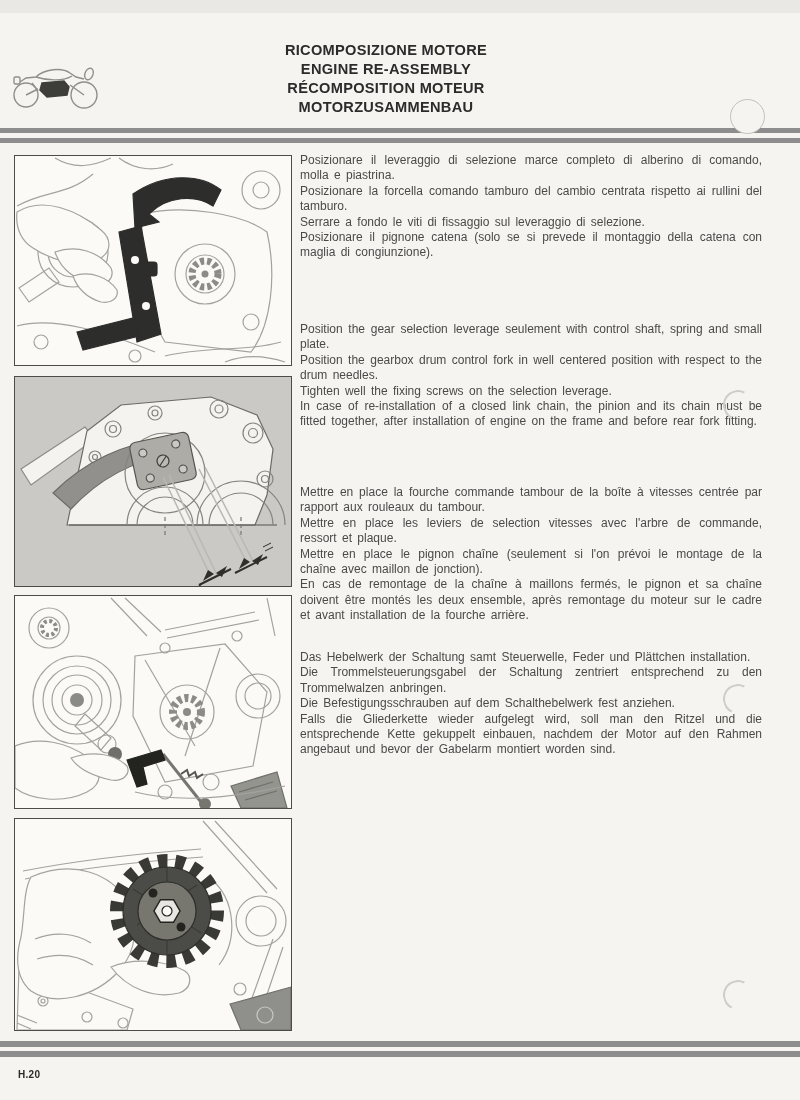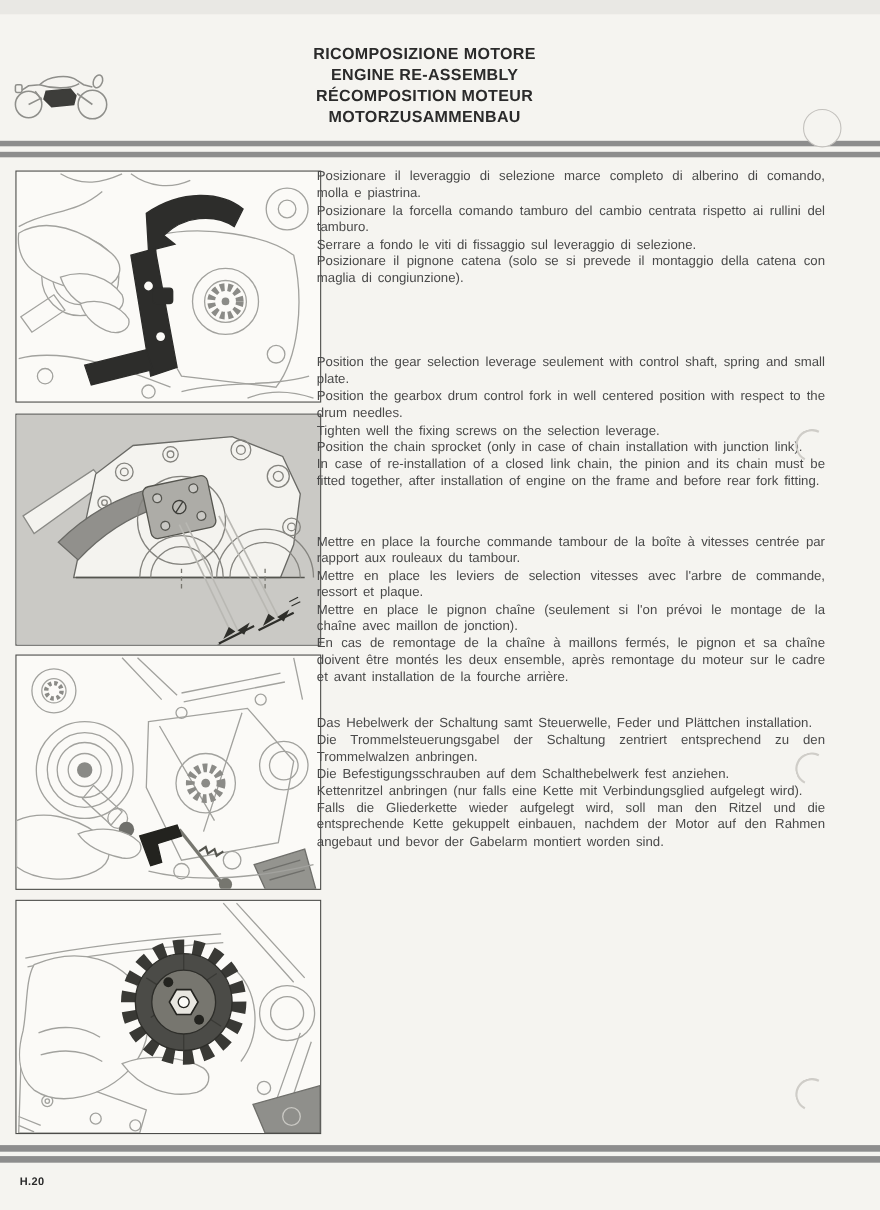--- a/index.html
+++ b/index.html
@@ -28,21 +28,21 @@
     transform:rotate(-18deg);}
   .punch-2{left:723px;top:377px}.punch-3{left:723px;top:671px}.punch-4{left:723px;top:967px}
   
   .fig{position:absolute;left:14px;width:278px;background:#fbfaf7;border:1px solid #4c4c49;box-sizing:border-box;}
   .fig svg{display:block;width:100%;height:100%;}
   .fig1{top:142px;height:211px}
   .fig2{top:363px;height:211px}
   .fig3{top:582px;height:214px}
   .fig4{top:805px;height:213px}
   
-  .lang{position:absolute;left:288px;width:462px;color:var(--text,#4a4a4a);
+  .lang{position:absolute;left:300px;width:462px;color:var(--text,#4a4a4a);
     font-size:12px;line-height:15.4px;text-align:justify;word-spacing:2px;}
   .lang p{margin:0;}
   .lang-it{top:140px}.lang-en{top:309px}.lang-fr{top:472px}.lang-de{top:637px}
   
   .page-number{position:absolute;left:18px;top:1056px;font-weight:bold;font-size:10px;
     color:#2b2b2b;letter-spacing:.3px;}
 </style>
 </head>
 <body>
 
@@ -231,36 +231,34 @@
     <p>Posizionare il leveraggio di selezione marce completo di alberino di comando, molla e piastrina.</p>
     <p>Posizionare la forcella comando tamburo del cambio centrata rispetto ai rullini del tamburo.</p>
     <p>Serrare a fondo le viti di fissaggio sul leveraggio di selezione.</p>
     <p>Posizionare il pignone catena (solo se si prevede il montaggio della catena con maglia di congiunzione).</p>
   </section>
 
   <section class="lang lang-en">
     <p>Position the gear selection leverage seulement with control shaft, spring and small plate.</p>
     <p>Position the gearbox drum control fork in well centered position with respect to the drum needles.</p>
     <p>Tighten well the fixing screws on the selection leverage.</p>
-    <p>Position the chain sprocket (only in case of chain installation with junction link).</p>
     <p>In case of re-installation of a closed link chain, the pinion and its chain must be fitted together, after installation of engine on the frame and before rear fork fitting.</p>
   </section>
 
   <section class="lang lang-fr">
     <p>Mettre en place la fourche commande tambour de la boîte à vitesses centrée par rapport aux rouleaux du tambour.</p>
     <p>Mettre en place les leviers de selection vitesses avec l'arbre de commande, ressort et plaque.</p>
     <p>Mettre en place le pignon chaîne (seulement si l'on prévoi le montage de la chaîne avec maillon de jonction).</p>
     <p>En cas de remontage de la chaîne à maillons fermés, le pignon et sa chaîne doivent être montés les deux ensemble, après remontage du moteur sur le cadre et avant installation de la fourche arrière.</p>
   </section>
 
   <section class="lang lang-de">
     <p>Das Hebelwerk der Schaltung samt Steuerwelle, Feder und Plättchen installation.</p>
     <p>Die Trommelsteuerungsgabel der Schaltung zentriert entsprechend zu den Trommelwalzen anbringen.</p>
     <p>Die Befestigungsschrauben auf dem Schalthebelwerk fest anziehen.</p>
-    <p>Kettenritzel anbringen (nur falls eine Kette mit Verbindungsglied aufgelegt wird).</p>
     <p>Falls die Gliederkette wieder aufgelegt wird, soll man den Ritzel und die entsprechende Kette gekuppelt einbauen, nachdem der Motor auf den Rahmen angebaut und bevor der Gabelarm montiert worden sind.</p>
   </section>
 
   <div class="punch-arc punch-2"></div>
   <div class="punch-arc punch-3"></div>
   <div class="punch-arc punch-4"></div>
 
   <div class="rule rule-c"></div>
   <div class="rule rule-d"></div>
   <div class="page-number">H.20</div>

